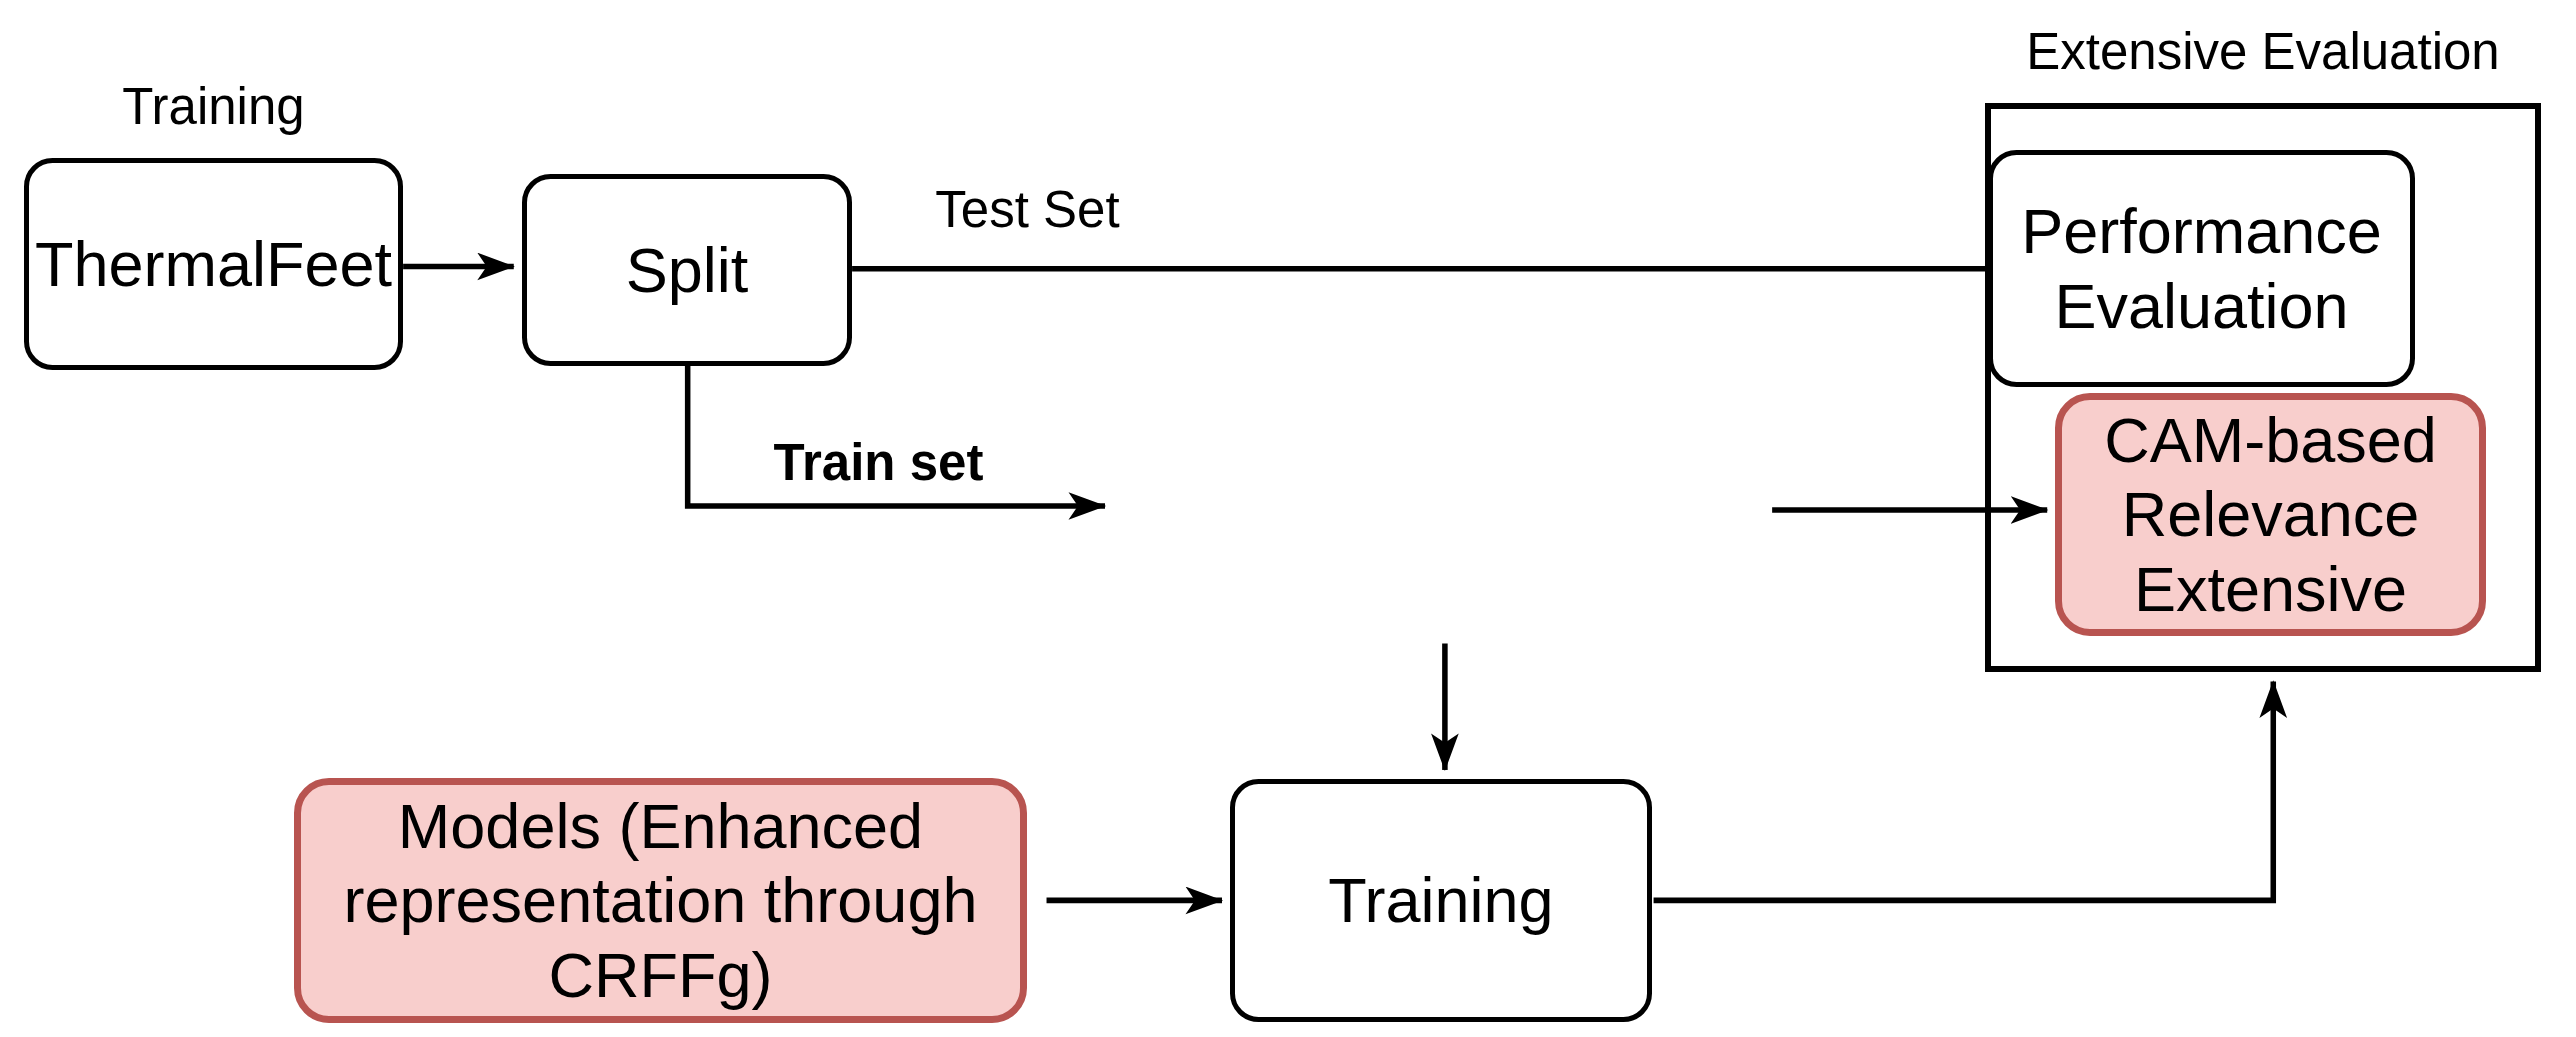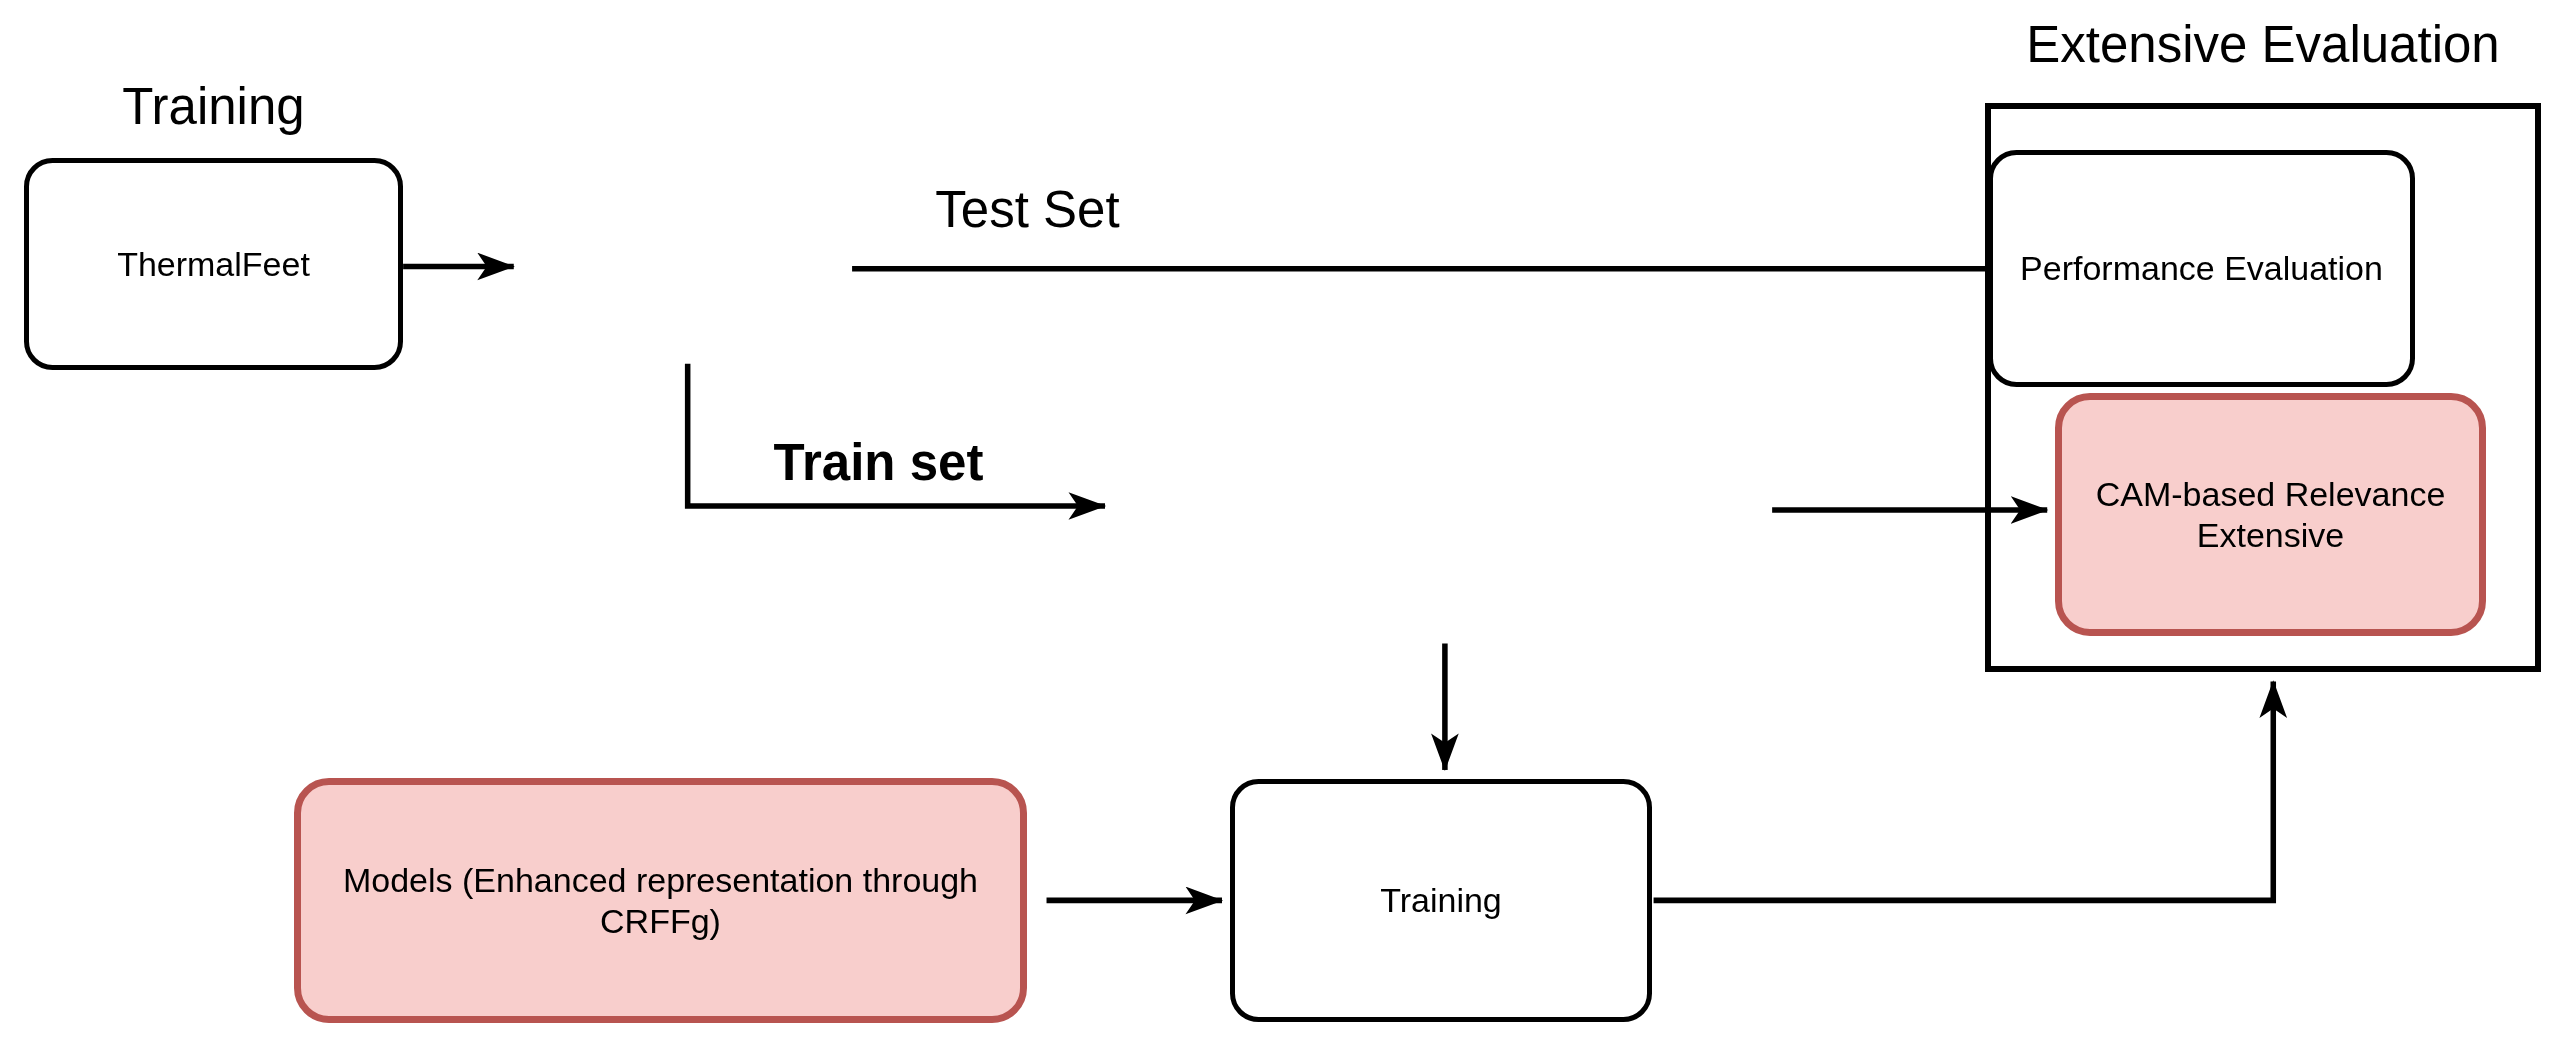--- a/index.html
+++ b/index.html
@@ -14,21 +14,21 @@
   .canvas{
     position:relative;width:2576px;height:1038px;overflow:hidden;
     background:var(--background);color:var(--text);
     font-family:"Liberation Sans", sans-serif;
   }
   .edges{position:absolute;left:0;top:0;width:100%;height:100%;}
   .node{
     position:absolute;display:flex;align-items:center;justify-content:center;
     text-align:center;background:var(--box-fill);
     border:5.5px solid var(--box-stroke);border-radius:28.5px;
-    font-size:34px;line-height:1.18;padding:0 16px;box-sizing:border-box;
+    font-size:63px;line-height:1.18;padding:0 16px;box-sizing:border-box;
   }
   .node.pink{
     background:var(--pink-fill);
     border:7.1px solid var(--pink-stroke);
     border-radius:35px;
   }
   .group-box{
     position:absolute;border:6.3px solid var(--box-stroke);
     background:transparent;box-sizing:border-box;
   }
@@ -36,21 +36,21 @@
     position:absolute;font-size:51px;line-height:1.1;text-align:center;
     white-space:nowrap;
   }
   
   #lbl-database      {left:24px;   top:79px;  width:379px;}
   #node-thermalfeet  {left:24px;   top:158px;  width:379px; height:212px;}
   #node-split        {left:522px;  top:174px;  width:330px; height:192px;}
   #lbl-test-set      {left:885px; top:182px;  width:285px;}
   #node-augmentation {left:1113px; top:364px;  width:658px; height:281px;}
   #lbl-train-set     {left:736px;  top:435px;  width:285px;font-weight:bold;}
-  #lbl-extensive     {left:1985px; top:17px;    width:556px;}
+  #lbl-extensive     {left:1985px; top:24px;    width:556px;}
   #group-evaluation  {left:1985px; top:103px;  width:556px; height:569px;}
   #node-performance  {left:1988px; top:150px;  width:427px; height:237px;}
   #node-cam          {left:2055px; top:393px;  width:431px; height:243px;}
   #node-models       {left:294px;  top:778px;  width:733px; height:245px;}
   #node-training     {left:1230px; top:779px;  width:422px; height:243px;text-align:center;}
 </style>
 </head>
 <body>
 
 <div class="canvas">
@@ -75,20 +75,21 @@
   <div class="lbl" id="lbl-database">Training</div>
 
   <div class="lbl" id="lbl-test-set">Test Set</div>
 
   <div class="lbl" id="lbl-train-set">Train set</div>
 
   <div class="lbl" id="lbl-extensive">Extensive Evaluation</div>
 
   <div class="node" id="node-thermalfeet">ThermalFeet</div>
 
+  <div class="node" id="node-split">Split</div>
 
 
   <div class="node" id="node-performance">Performance Evaluation</div>
 
   <div class="node pink" id="node-cam">CAM-based Relevance Extensive</div>
 
   <div class="node pink" id="node-models">Models (Enhanced representation through CRFFg)</div>
 
   <div class="node" id="node-training">Training</div>
 

